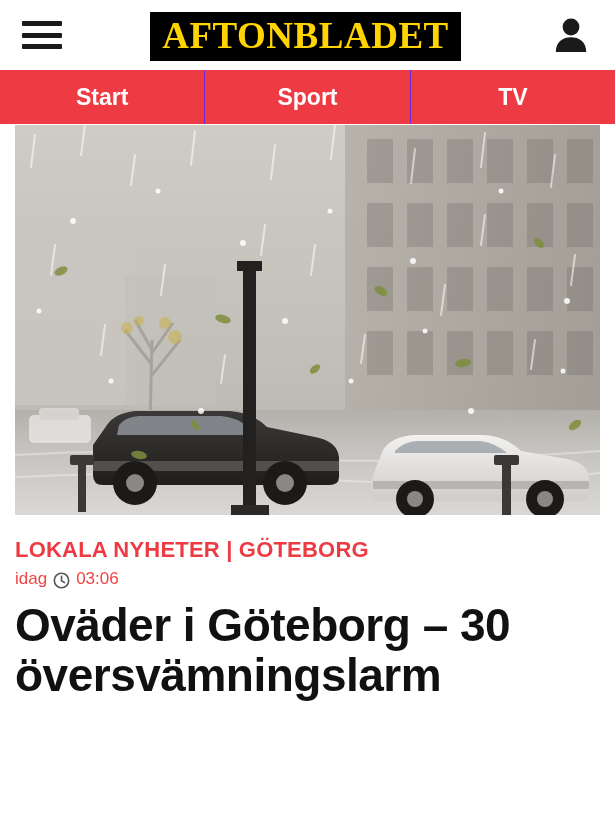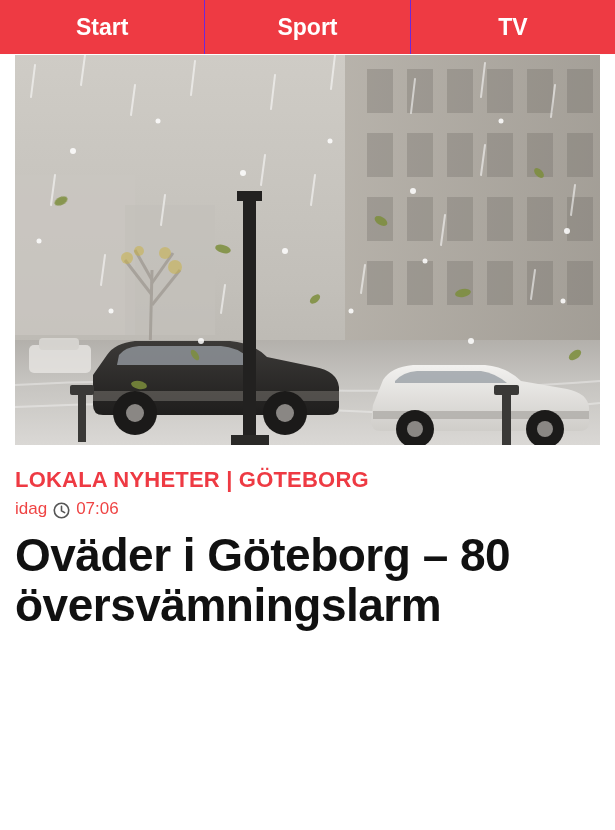--- a/index.html
+++ b/index.html
@@ -161,20 +161,42 @@
     color: #111111;
     letter-spacing: -0.5px;
     cursor: pointer;
   }
 </style>
 </head>
 <body>
 
 <div class="app">
 
+  <div class="topbar">
+
+    <div class="hamburger">
+      <span></span>
+      <span></span>
+      <span></span>
+    </div>
+
+    <div class="logo">
+      <div class="logo-box">
+        <div class="logo-text">AFTONBLADET</div>
+      </div>
+    </div>
+
+    <div class="account">
+      <svg width="34" height="36" viewBox="0 0 34 36" aria-hidden="true">
+        <circle cx="17" cy="10" r="8.4" fill="#1a1a1a"></circle>
+        <path d="M1.8 35 C1.8 24.5 9.0 20.2 17 20.2 C25 20.2 32.2 24.5 32.2 35 Z" fill="#1a1a1a"></path>
+      </svg>
+    </div>
+
+  </div>
 
   <div class="nav">
     <div class="nav-item">Start</div>
     <div class="nav-item">Sport</div>
     <div class="nav-item">TV</div>
   </div>
 
   <div class="content">
 
     <div class="hero">
@@ -352,19 +374,19 @@
     <div class="kicker">LOKALA NYHETER | GÖTEBORG</div>
 
     <div class="meta">
       <span>idag</span>
       <span class="clock">
         <svg width="17" height="17" viewBox="0 0 17 17" aria-hidden="true">
           <circle cx="8.5" cy="8.5" r="7.2" fill="none" stroke="#555555" stroke-width="1.6"></circle>
           <path d="M8.5 4.4 L8.5 8.8 L11.6 10.6" fill="none" stroke="#555555" stroke-width="1.6" stroke-linecap="round"></path>
         </svg>
       </span>
-      <span>07:06</span>
-    </div>
-
-    <div class="headline">Oväder i Göteborg – 80 översvämningslarm</div>
+      <span>03:06</span>
+    </div>
+
+    <div class="headline">Oväder i Göteborg – 30 översvämningslarm</div>
 
   </div>
 </div>
 
 </body></html>

